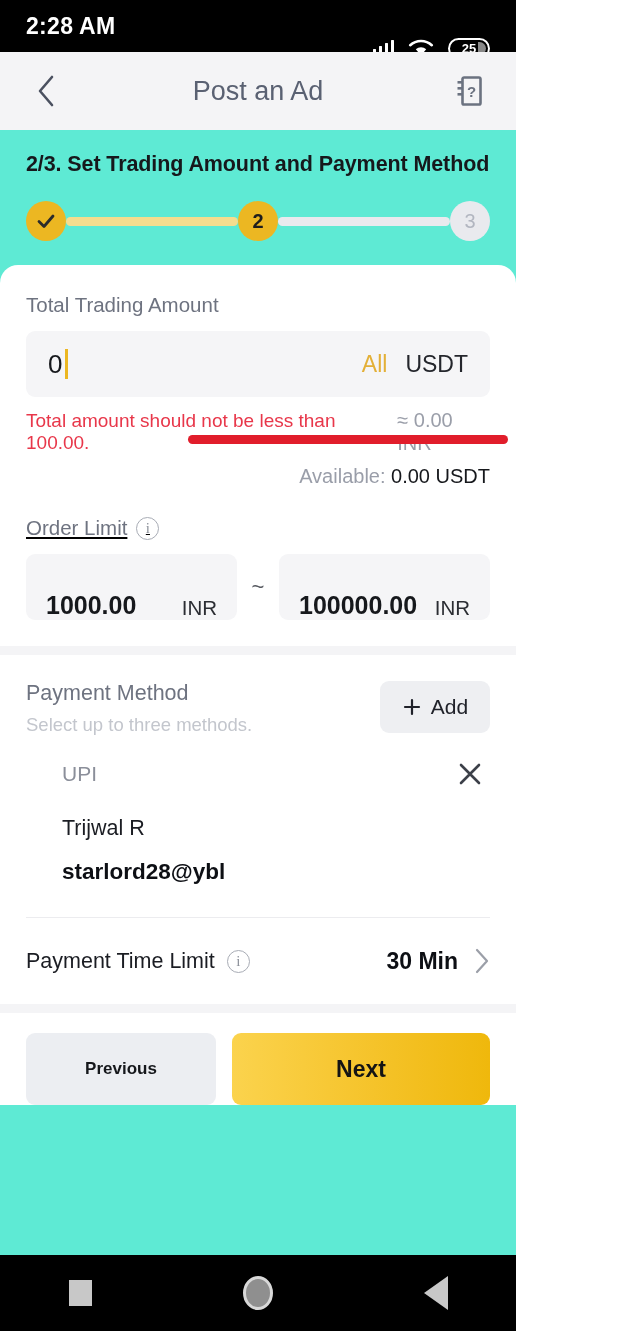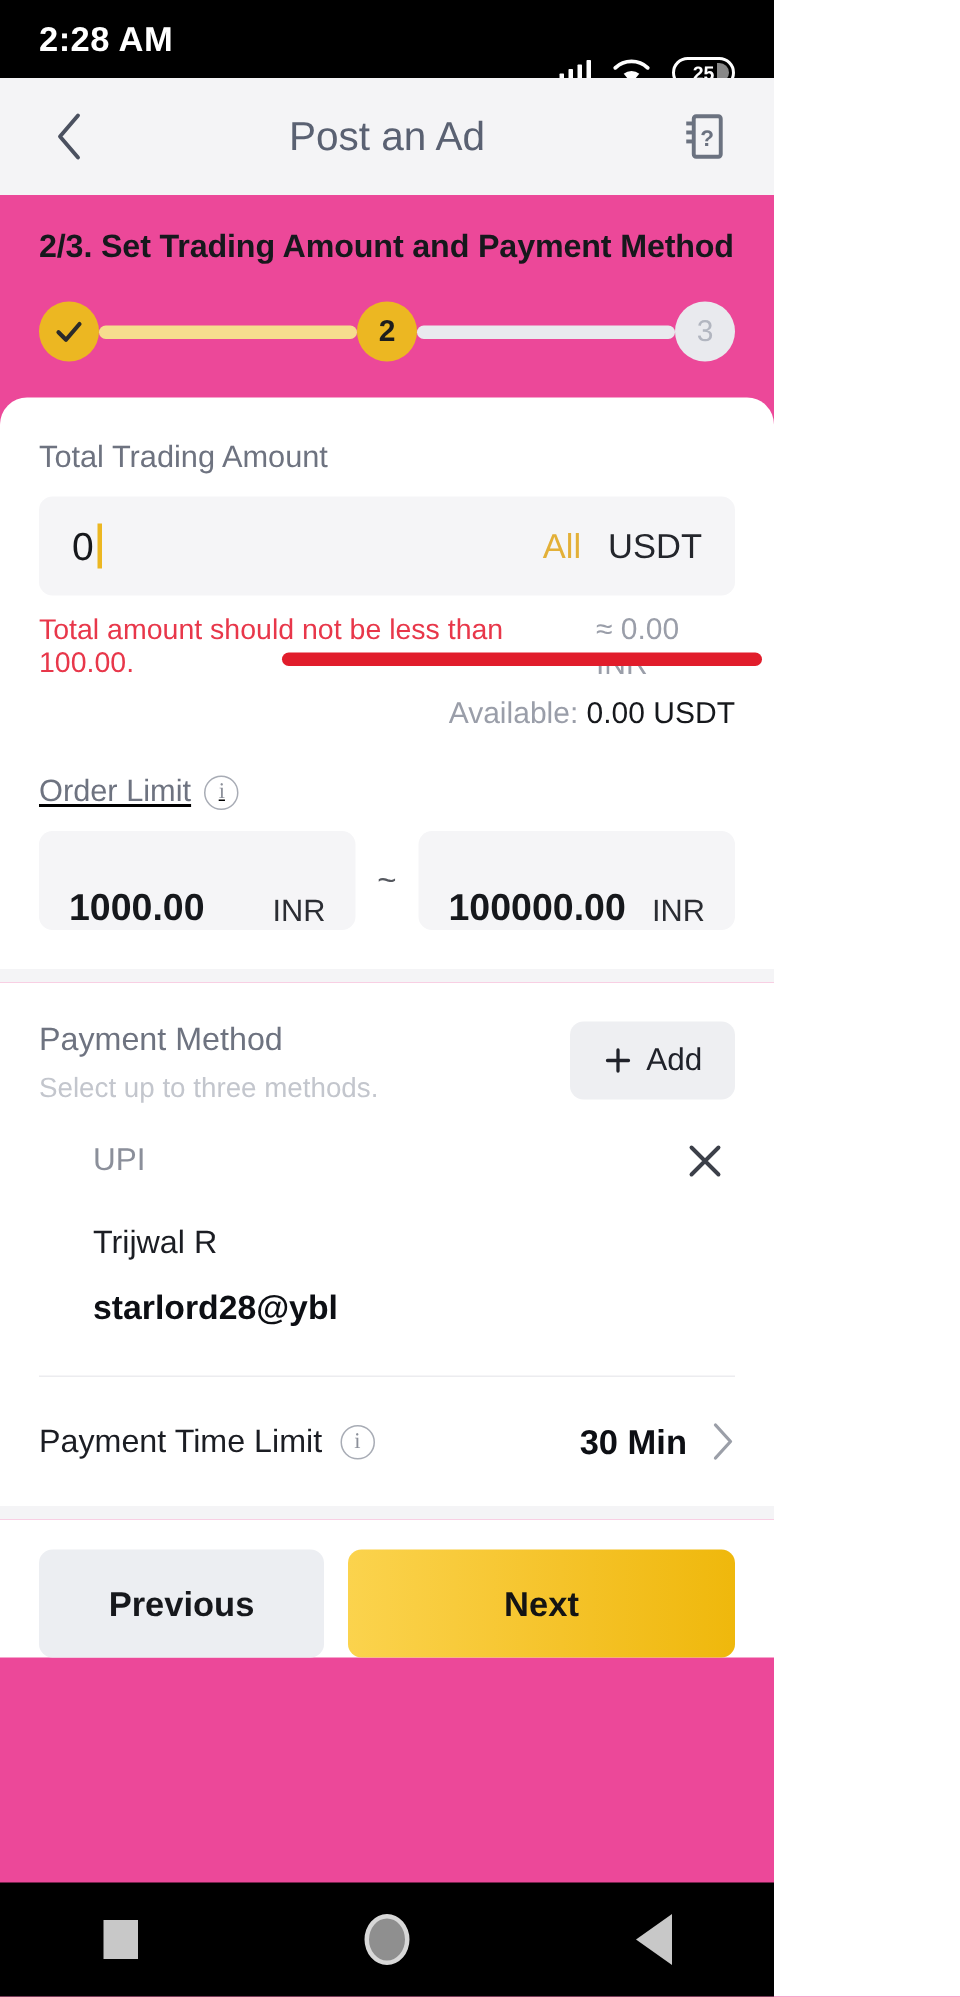--- a/index.html
+++ b/index.html
@@ -3,21 +3,21 @@
 <meta charset="utf-8">
 <style>
   * { margin:0; padding:0; box-sizing:border-box; }
   html, body { width:640px; height:1331px; }
   body {
     font-family:"Liberation Sans", sans-serif;
     background:#ffffff;
     overflow:hidden;
     position:relative;
   }
-  .screen { width:516px; height:1331px; position:relative; background:#ec4899; }
+  .screen { width:516px; height:1331px; position:relative; background:#5eead4; }
 
   
   .statusbar {
     height:52px; background:#000; color:#fff;
     display:flex; align-items:center; justify-content:space-between;
     padding:0 26px;
   }
   .status-time { font-size:23px; font-weight:bold; letter-spacing:.3px; }
   .status-right { display:flex; align-items:center; gap:14px;margin-top:44px; }
   .sig { display:flex; align-items:flex-end; gap:2.5px; height:18px; }
@@ -151,21 +151,21 @@
   }
 
   
   .footer-wrap { background:#fff; padding-top:20px; }
   .footer {
     display:flex; gap:16px; padding:0 26px 0 26px; align-items:center;
   }
   .btn-prev {
     width:190px; height:72px; background:#eceef2; border-radius:9px;
     display:flex;align-items:center;justify-content:center;cursor:pointer;
-    font-size:23px; font-weight:bold; color:#16181c;
+    font-size:17px; font-weight:bold; color:#16181c;
   }
   .btn-next {
     flex:1 1 auto; height:72px; border-radius:9px; cursor:pointer;
     background:linear-gradient(90deg,#fbd34d 0%,#f5c32a 55%,#efb80c 100%);
     display:flex;align-items:center;justify-content:center;
     font-size:23px; font-weight:bold; color:#141414;
   }
 
   
   .navbar {

